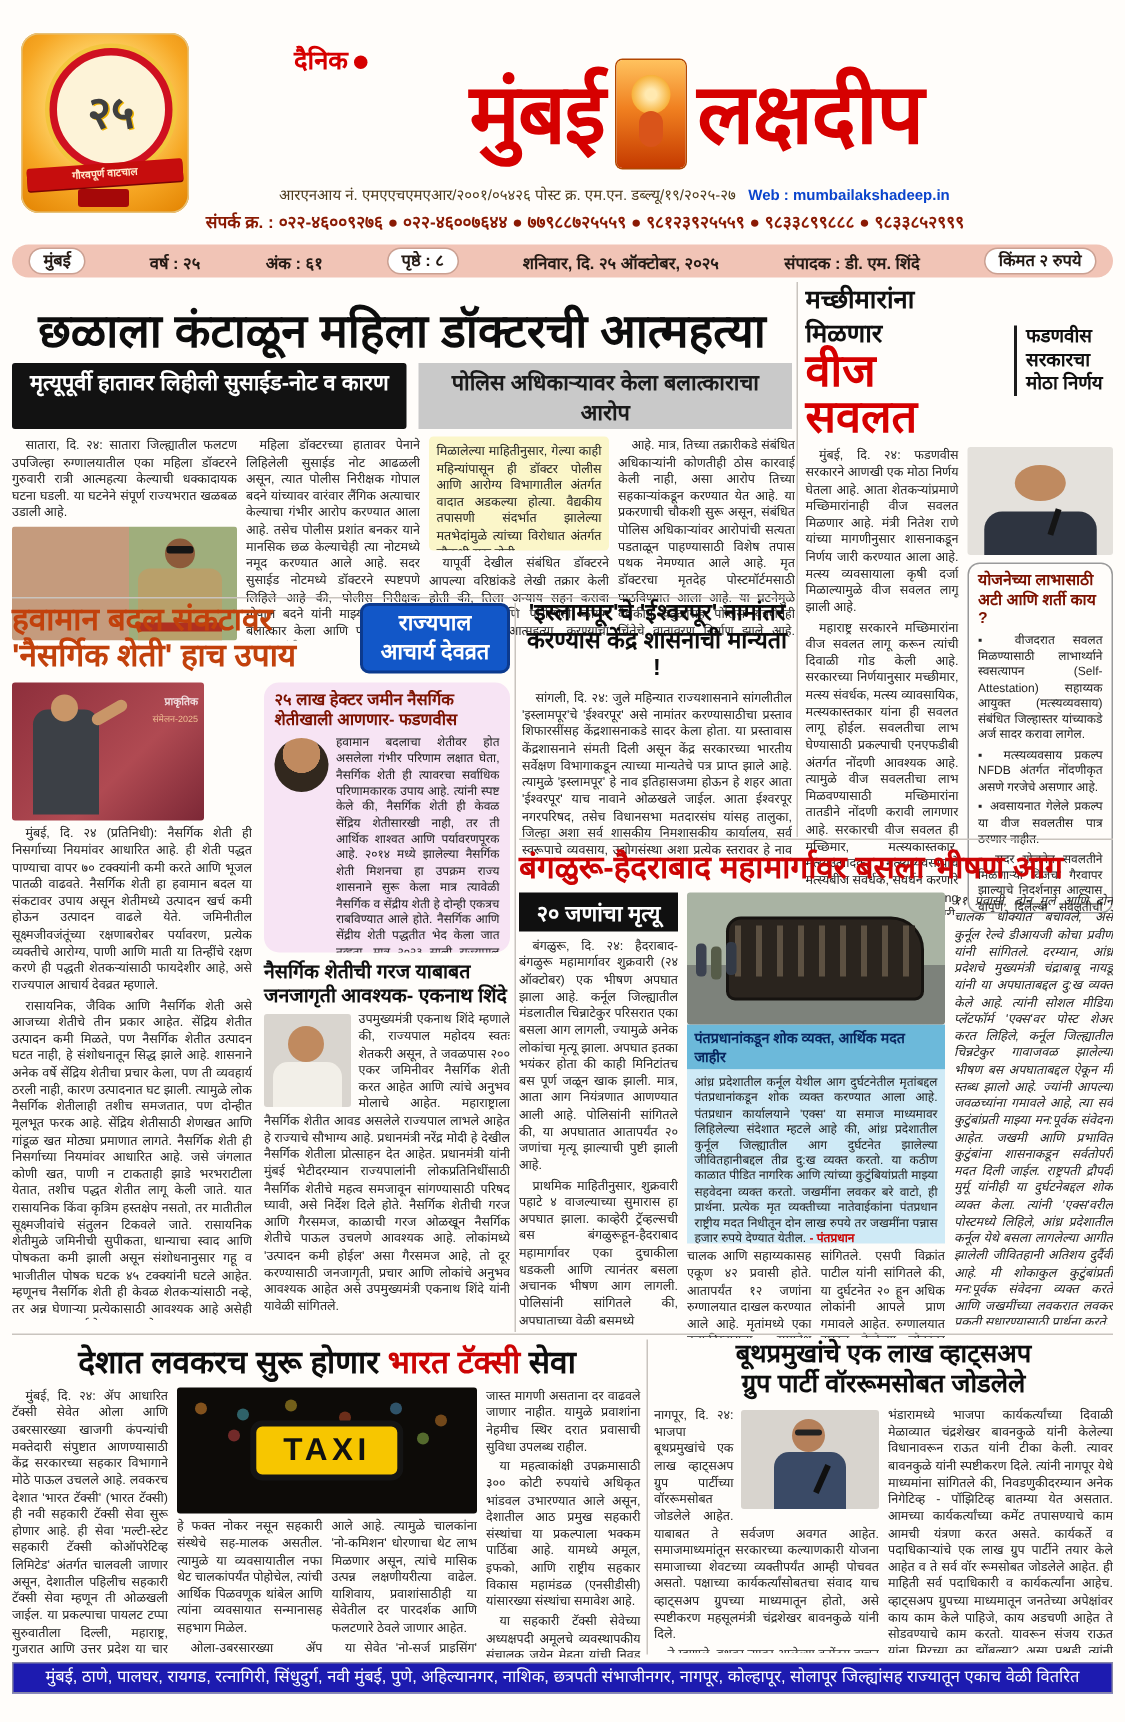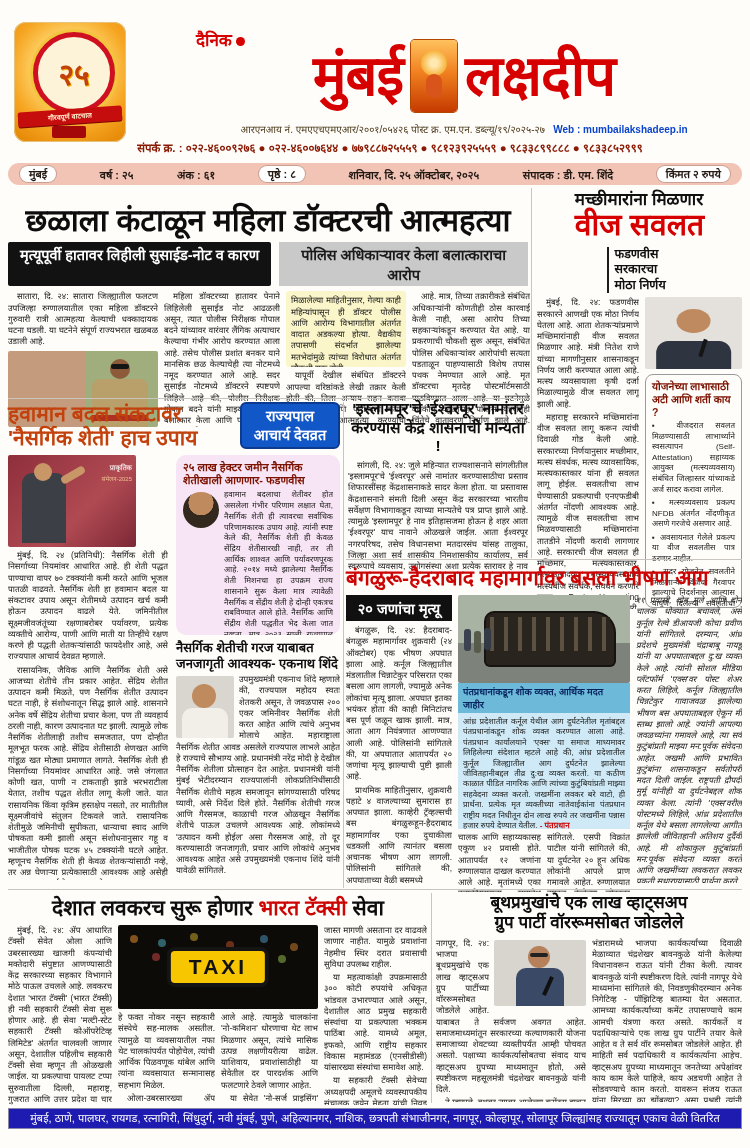--- a/index.html
+++ b/index.html
@@ -11,35 +11,35 @@
   .body-text{font-size:8.4px;line-height:1.34;text-align:justify;color:#222;overflow:hidden;}
   .body-text p{margin:0 0 2px;text-indent:9px;}
   .cols{display:flex;gap:6px;}
   
   .logo{position:absolute;left:14px;top:22px;width:112px;height:120px;border-radius:12px;
         background:radial-gradient(circle at 50% 40%,#fff8c9 0%,#ffd76e 35%,#f6a623 65%,#e28200 100%);
         box-shadow:0 0 0 1px #e6c27a inset;}
   .logo-medal{position:absolute;left:19px;top:10px;width:72px;height:72px;border-radius:50%;
         background:#fdf3d8;border:5px solid #cf1020;box-shadow:0 0 0 3px #f3c53d;
         display:flex;align-items:center;justify-content:center;}
-  .logo-num{font-size:30px;font-weight:bold;color:#c2410c;text-shadow:1px 1px 0 #f0b400;}
+  .logo-num{font-size:30px;font-weight:bold;color:#404040;text-shadow:1px 1px 0 #f0b400;}
   .logo-ribbon{position:absolute;left:4px;bottom:18px;width:104px;height:15px;background:#c60d0d;
         color:#ffe9c9;font-size:7px;font-weight:bold;text-align:center;line-height:15px;
         transform:rotate(-4deg);border-radius:2px;box-shadow:0 1px 0 #7a0404;}
   .logo-base{position:absolute;left:38px;bottom:4px;width:34px;height:12px;background:#a50808;border-radius:2px;}
   .mh-daily{position:absolute;left:196px;top:28px;font-size:17px;font-weight:bold;color:#d60000;}
   .mh-daily::after{content:"";display:inline-block;width:9px;height:9px;border-radius:50%;background:#d60000;margin-left:4px;}
   .mh-titlerow{position:absolute;left:186px;top:40px;width:556px;display:flex;align-items:center;justify-content:center;gap:8px;}
   .mh-title{font-size:56px;font-weight:bold;color:#d60000;letter-spacing:-1px;line-height:1;}
   .ganesh{width:46px;height:72px;border-radius:4px;background:linear-gradient(180deg,#ffc25e 0%,#f08020 45%,#c53a00 100%);
         position:relative;flex:0 0 auto;box-shadow:0 0 0 1px #b34700;}
   .ganesh::before{content:"";position:absolute;left:10px;top:10px;width:26px;height:26px;border-radius:50%;
         background:radial-gradient(circle,#ffe9b0 20%,#f5a623 80%);}
   .ganesh::after{content:"";position:absolute;left:15px;top:34px;width:16px;height:24px;border-radius:8px;background:#d9541a;}
-  .mh-rni{position:absolute;left:186px;top:122px;width:556px;text-align:center;font-size:10px;color:#4c3a1c;}
+  .mh-rni{position:absolute;left:186px;top:122px;width:556px;text-align:left;font-size:10px;color:#4c3a1c;}
   .mh-rni b{color:#0a44cc;font-weight:bold;}
   .mh-contact{position:absolute;left:40px;top:140px;width:700px;text-align:center;font-size:11.5px;font-weight:bold;color:#8a1a03;}
   .infobar{position:absolute;left:8px;top:163px;width:734px;height:22px;background:#f1c4b6;border-radius:12px;
         display:flex;align-items:center;justify-content:space-between;padding:0 12px;box-sizing:border-box;
         font-size:11px;font-weight:bold;color:#241a14;}
   .pill{background:#fff;border-radius:10px;padding:0 9px;line-height:16px;box-shadow:0 0 0 1px #caa092;}
   
   .a1-head{font-size:31px;font-weight:bold;color:#0d0d0d;text-align:center;line-height:1.08;white-space:nowrap;}
   .a1-subrow{display:flex;gap:8px;margin-top:5px;}
   .a1-sub-black{background:#121212;color:#fff;font-size:14.5px;font-weight:bold;padding:2px 12px;border-radius:2px;}
@@ -183,21 +183,21 @@
       <div class="body-text" style="width:118px;flex:0 0 auto;height:136px;">
         <p>आहे. मात्र, तिच्या तक्रारीकडे संबंधित अधिकाऱ्यांनी कोणतीही ठोस कारवाई केली नाही, असा आरोप तिच्या सहकाऱ्यांकडून करण्यात येत आहे. या प्रकरणाची चौकशी सुरू असून, संबंधित पोलिस अधिकाऱ्यांवर आरोपांची सत्यता पडताळून पाहण्यासाठी विशेष तपास पथक नेमण्यात आले आहे. मृत डॉक्टरचा मृतदेह पोस्टमॉर्टमसाठी पाठविण्यात आला आहे. या घटनेमुळे वैद्यकीय वर्तुळासह पोलिस यंत्रणेतही चिंतेचे वातावरण निर्माण झाले आहे. महिला सुरक्षेच्या प्रश्नावर पुन्हा एकदा गंभीर चर्चा सुरू झाली आहे.</p>
       </div>
     </div>
   </section>
 
   <div class="hrule" style="left:8px;top:398px;width:520px;"></div>
   <div class="vrule" style="left:531px;top:188px;height:370px;"></div>
 
   <aside class="sec" style="left:537px;top:187px;width:205px;height:371px;">
-    <div style="display:flex;align-items:center;gap:6px;flex-direction:column;">
+    <div style="display:flex;align-items:center;gap:16px;">
       <div style="flex:1;">
         <div class="vij-kicker">मच्छीमारांना मिळणार</div>
         <div class="vij-head">वीज सवलत</div>
       </div>
       <div class="vij-side" style="width:58px;flex:0 0 auto;">फडणवीस सरकारचा मोठा निर्णय</div>
     </div>
     <div style="display:flex;gap:6px;margin-top:4px;">
       <div class="body-text" style="width:102px;flex:0 0 auto;height:312px;">
         <p>मुंबई, दि. २४: फडणवीस सरकारने आणखी एक मोठा निर्णय घेतला आहे. आता शेतकऱ्यांप्रमाणे मच्छिमारांनाही वीज सवलत मिळणार आहे. मंत्री नितेश राणे यांच्या मागणीनुसार शासनाकडून निर्णय जारी करण्यात आला आहे. मत्स्य व्यवसायाला कृषी दर्जा मिळाल्यामुळे वीज सवलत लागू झाली आहे.</p>
         <p>महाराष्ट्र सरकारने मच्छिमारांना वीज सवलत लागू करून त्यांची दिवाळी गोड केली आहे. सरकारच्या निर्णयानुसार मच्छीमार, मत्स्य संवर्धक, मत्स्य व्यावसायिक, मत्स्यकास्तकार यांना ही सवलत लागू होईल. सवलतीचा लाभ घेण्यासाठी प्रकल्पाची एनएफडीबी अंतर्गत नोंदणी आवश्यक आहे. त्यामुळे वीज सवलतीचा लाभ मिळवण्यासाठी मच्छिमारांना तातडीने नोंदणी करावी लागणार आहे. सरकारची वीज सवलत ही मच्छिमार, मत्स्यकास्तकार, मत्स्यउत्पादक, मत्स्यव्यवसायाचे मत्स्यबीज संवर्धक, संवर्धन करणारे घटक, Post Harvesting वाहतूक वर्गीकरण, प्रतवारी, आवेष्टन, साठवणूक करणाऱ्या घटकांना मिळेल. या घटकांना कृषी दराप्रमाणे वीजदरात सवलत लागू करण्याची बाब सरकारच्या विचाराधीन होती.</p>

